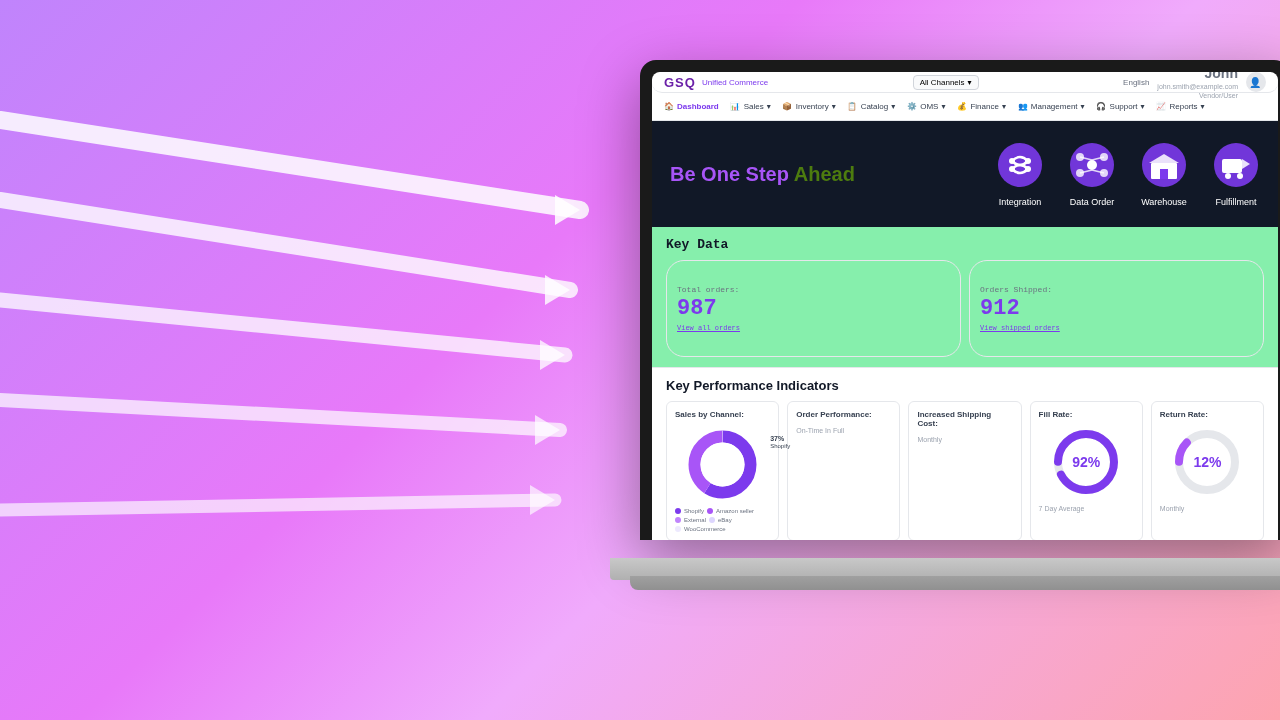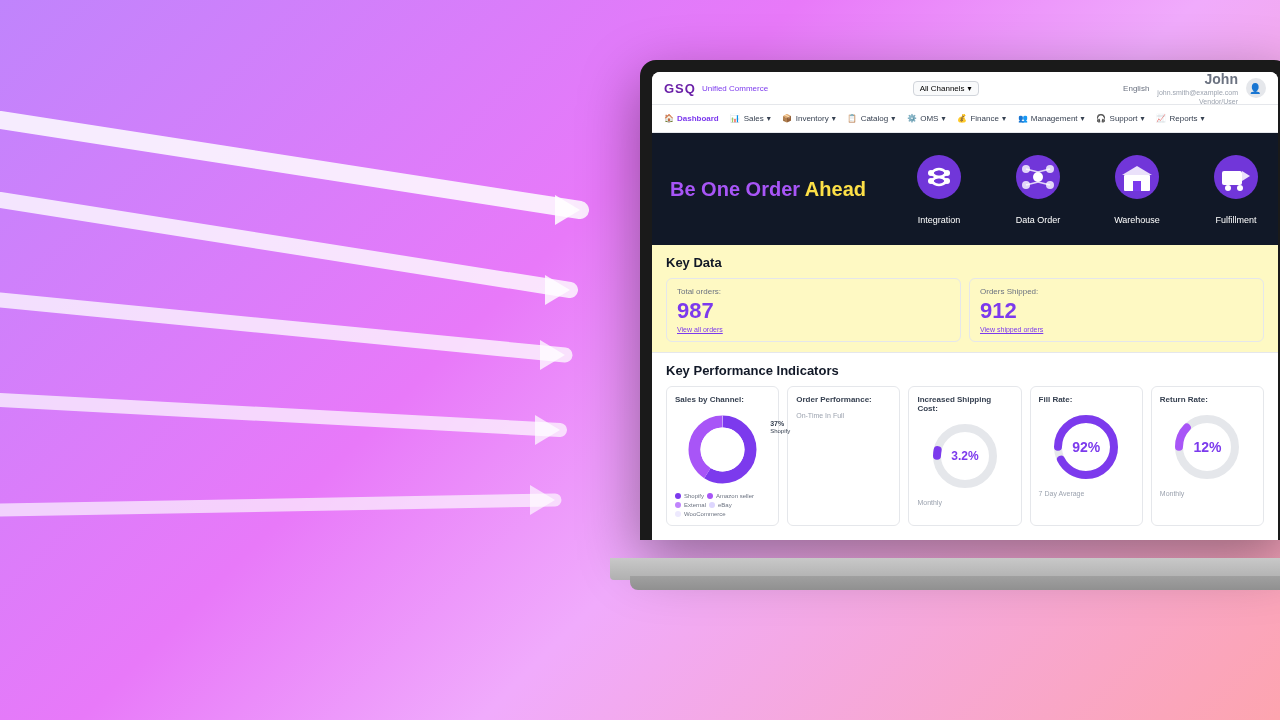--- a/index.html
+++ b/index.html
@@ -69,24 +69,25 @@
       height: 14px;
       background: linear-gradient(180deg, #a0a0a0 0%, #909090 100%);
       border-radius: 0 0 8px 8px;
     }
 
     
     .app-header {
       background: #fff;
       border-bottom: 1px solid #e5e7eb;
       padding: 0 12px;
-      height: 33px;
+      height: 21px;
       display: flex;
       align-items: center;
       justify-content: space-between;
+      border-radius: 10px;
     }
 
     .app-logo {
       display: flex;
       align-items: center;
       gap: 6px;
     }
 
     .logo-text {
       font-weight: 700;
@@ -188,63 +189,63 @@
       display: flex;
       align-items: center;
       gap: 24px;
       margin-left: auto;
     }
 
     .hero-module {
       display: flex;
       flex-direction: column;
       align-items: center;
-      gap: 14px;
-      margin-left: 27px;
+      gap: 8px;
     }
 
     .module-icon {
       width: 48px;
       height: 48px;
       display: flex;
       align-items: center;
       justify-content: center;
     }
 
     .module-label {
       font-size: 9px;
       color: #fff;
       font-weight: 500;
       text-align: center;
     }
 
     
     .key-data-section {
-      background: #fef9c3;
+      background: #86efac;
       padding: 10px 14px;
       border-bottom: 1px solid #e5e7eb;
+      font-family: Liberation Mono, monospace;
     }
 
     .section-title {
       font-size: 13px;
       font-weight: 700;
       color: #111827;
       margin-bottom: 8px;
     }
 
     .key-data-cards {
       display: flex;
       gap: 8px;
     }
 
     .kd-card {
       flex: 1;
       border: 1px solid #e5e7eb;
-      border-radius: 6px;
-      padding: 8px 10px;
+      border-radius: 18px;
+      padding: 24px 10px;
       min-width: 0;
     }
 
     .kd-label {
       font-size: 8px;
       color: #6b7280;
       margin-bottom: 4px;
     }
 
     .kd-value {
@@ -436,21 +437,21 @@
         <div class="nav-item">
           <span>📈</span>
           <span>Reports</span>
           <span>▾</span>
         </div>
       </div>
 
       <div class="hero-section">
         <div>
           <div class="hero-title">
-            <span>Be One Order </span><span style="color:#fde047;">Ahead</span>
+            <span>Be One Step </span><span style="color:#4d7c0f;">Ahead</span>
           </div>
         </div>
 
         <div class="hero-modules">
 
           <div class="hero-module">
             <div class="module-icon">
               <svg width="48" height="48" viewBox="0 0 48 48">
                 <circle cx="24" cy="24" r="22" fill="#7c3aed" opacity="0.9"></circle>
                 <path d="M16 20 Q24 12 32 20 Q24 28 16 20Z" fill="none" stroke="white" stroke-width="2.5"></path>
@@ -573,27 +574,20 @@
             </div>
           </div>
 
           <div class="kpi-card">
             <div class="kpi-label">Order Performance:</div>
             <div class="kpi-sublabel">On-Time In Full</div>
           </div>
 
           <div class="kpi-card">
             <div class="kpi-label">Increased Shipping Cost:</div>
-            <div class="circle-progress">
-              <svg width="70" height="70" viewBox="0 0 70 70">
-                <circle cx="35" cy="35" r="28" fill="none" stroke="#e5e7eb" stroke-width="8"></circle>
-                <circle cx="35" cy="35" r="28" fill="none" stroke="#7c3aed" stroke-width="8" stroke-dasharray="5.7 170.3" stroke-dashoffset="44" stroke-linecap="round" transform="rotate(-90 35 35)"></circle>
-              </svg>
-              <div class="circle-value small">3.2%</div>
-            </div>
             <div class="kpi-sublabel">Monthly</div>
           </div>
 
           <div class="kpi-card">
             <div class="kpi-label">Fill Rate:</div>
             <div class="circle-progress">
               <svg width="70" height="70" viewBox="0 0 70 70">
                 <circle cx="35" cy="35" r="28" fill="none" stroke="#e5e7eb" stroke-width="8"></circle>
                 <circle cx="35" cy="35" r="28" fill="none" stroke="#7c3aed" stroke-width="8" stroke-dasharray="162.7 13.3" stroke-dashoffset="44" stroke-linecap="round" transform="rotate(-90 35 35)"></circle>
               </svg>

